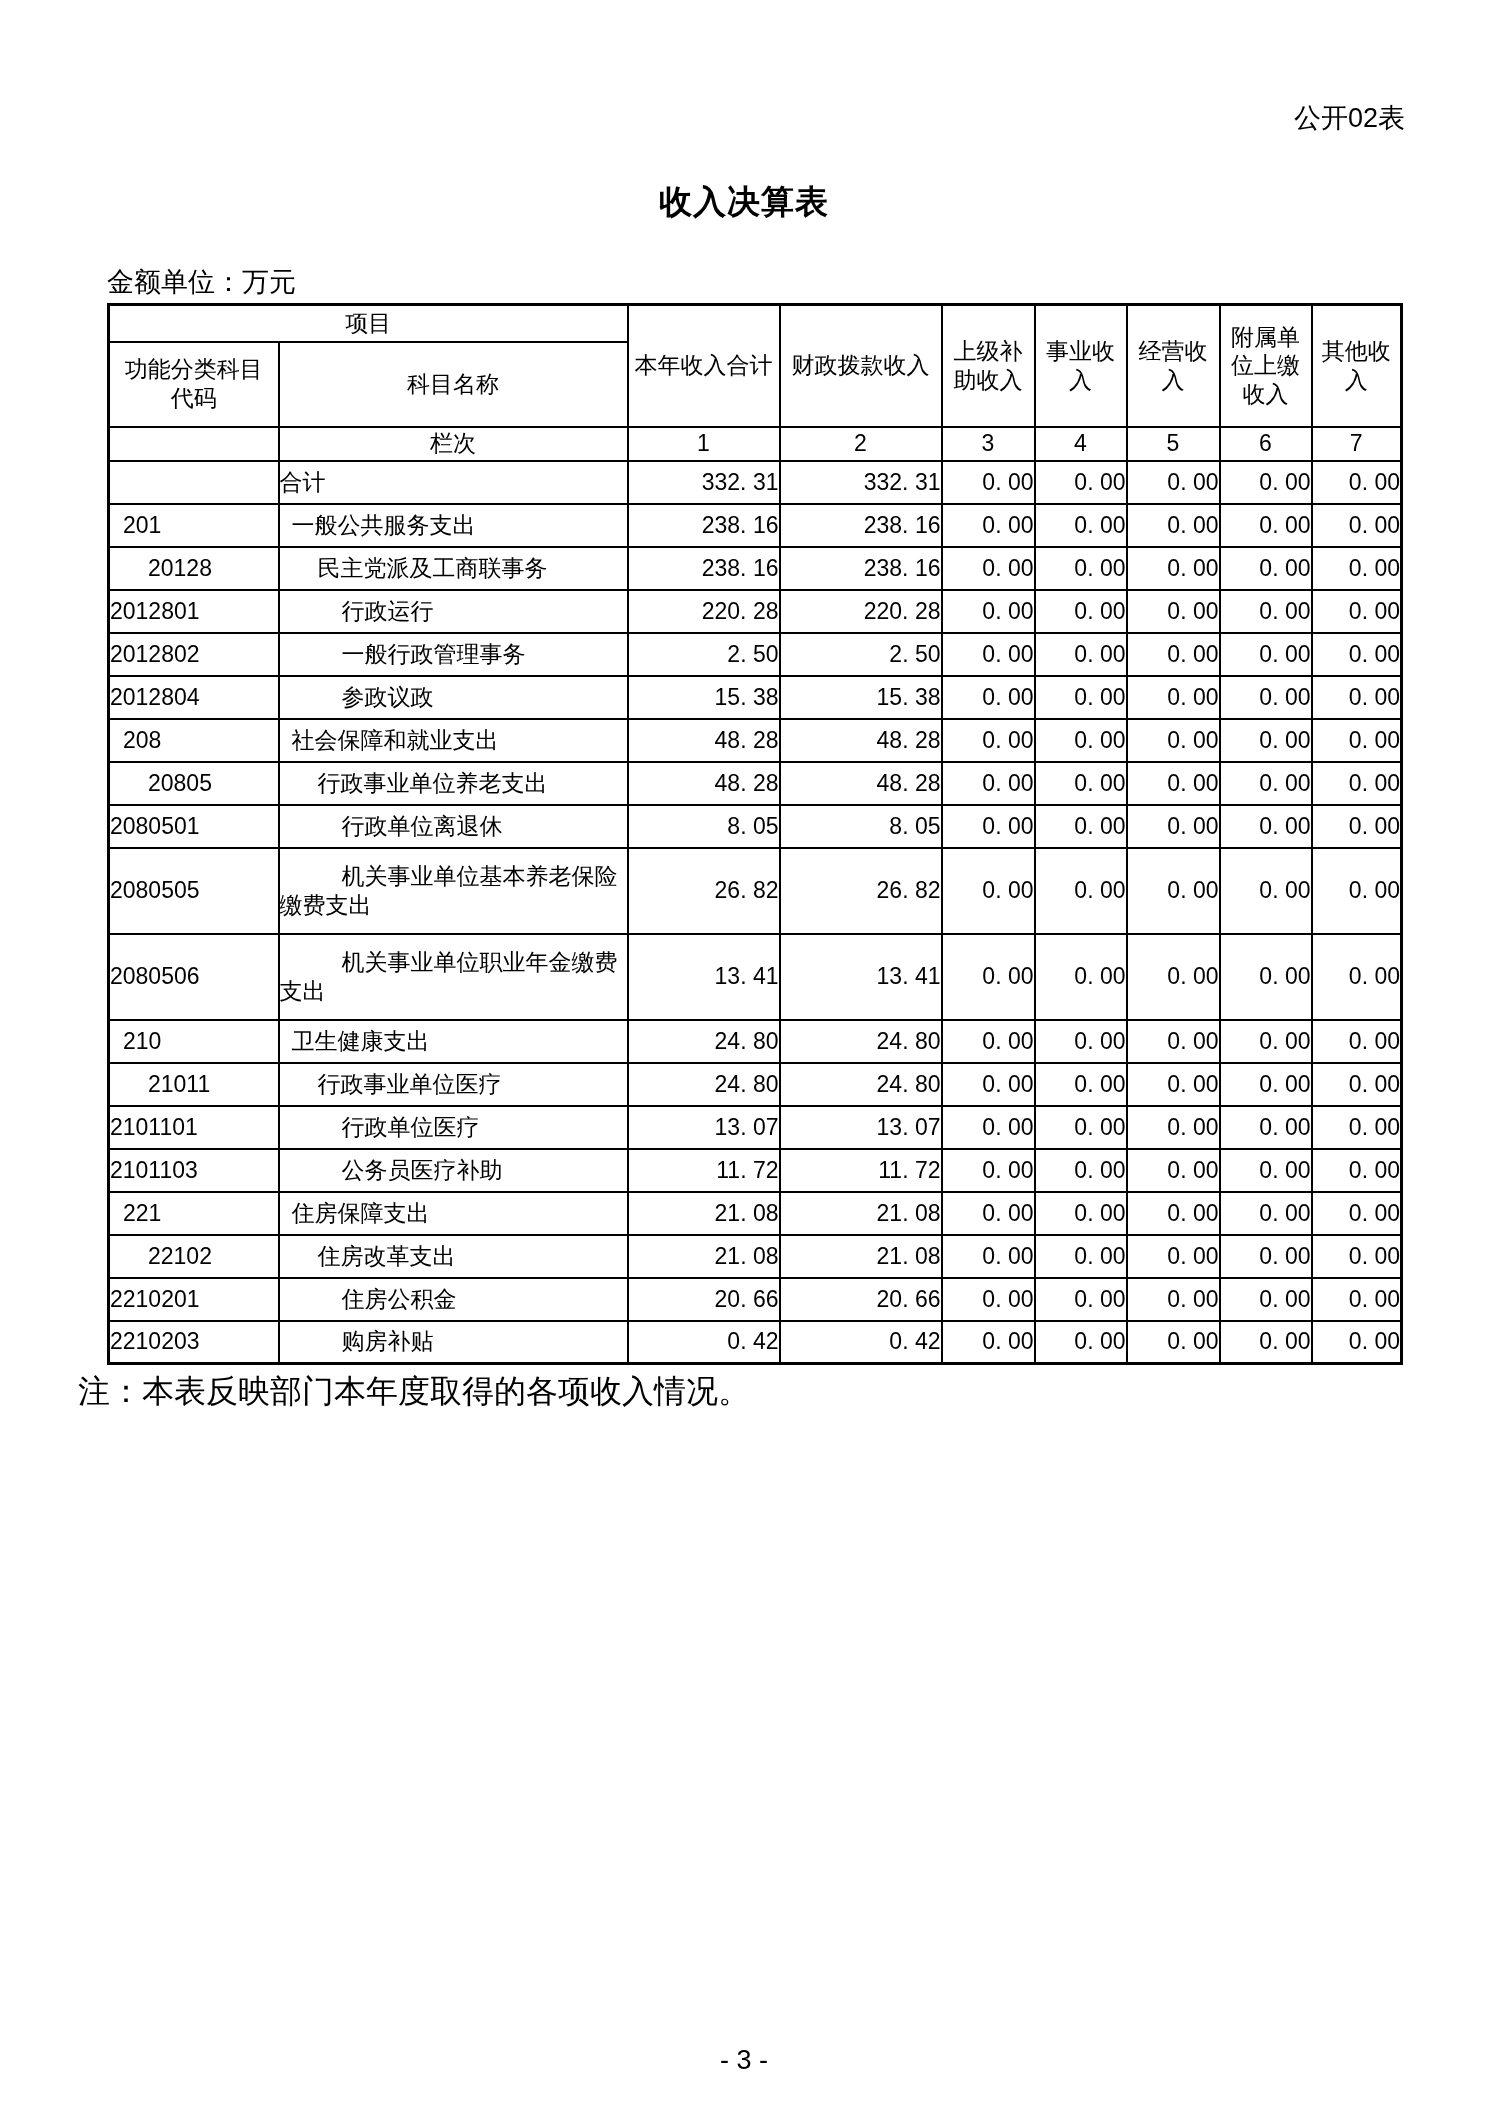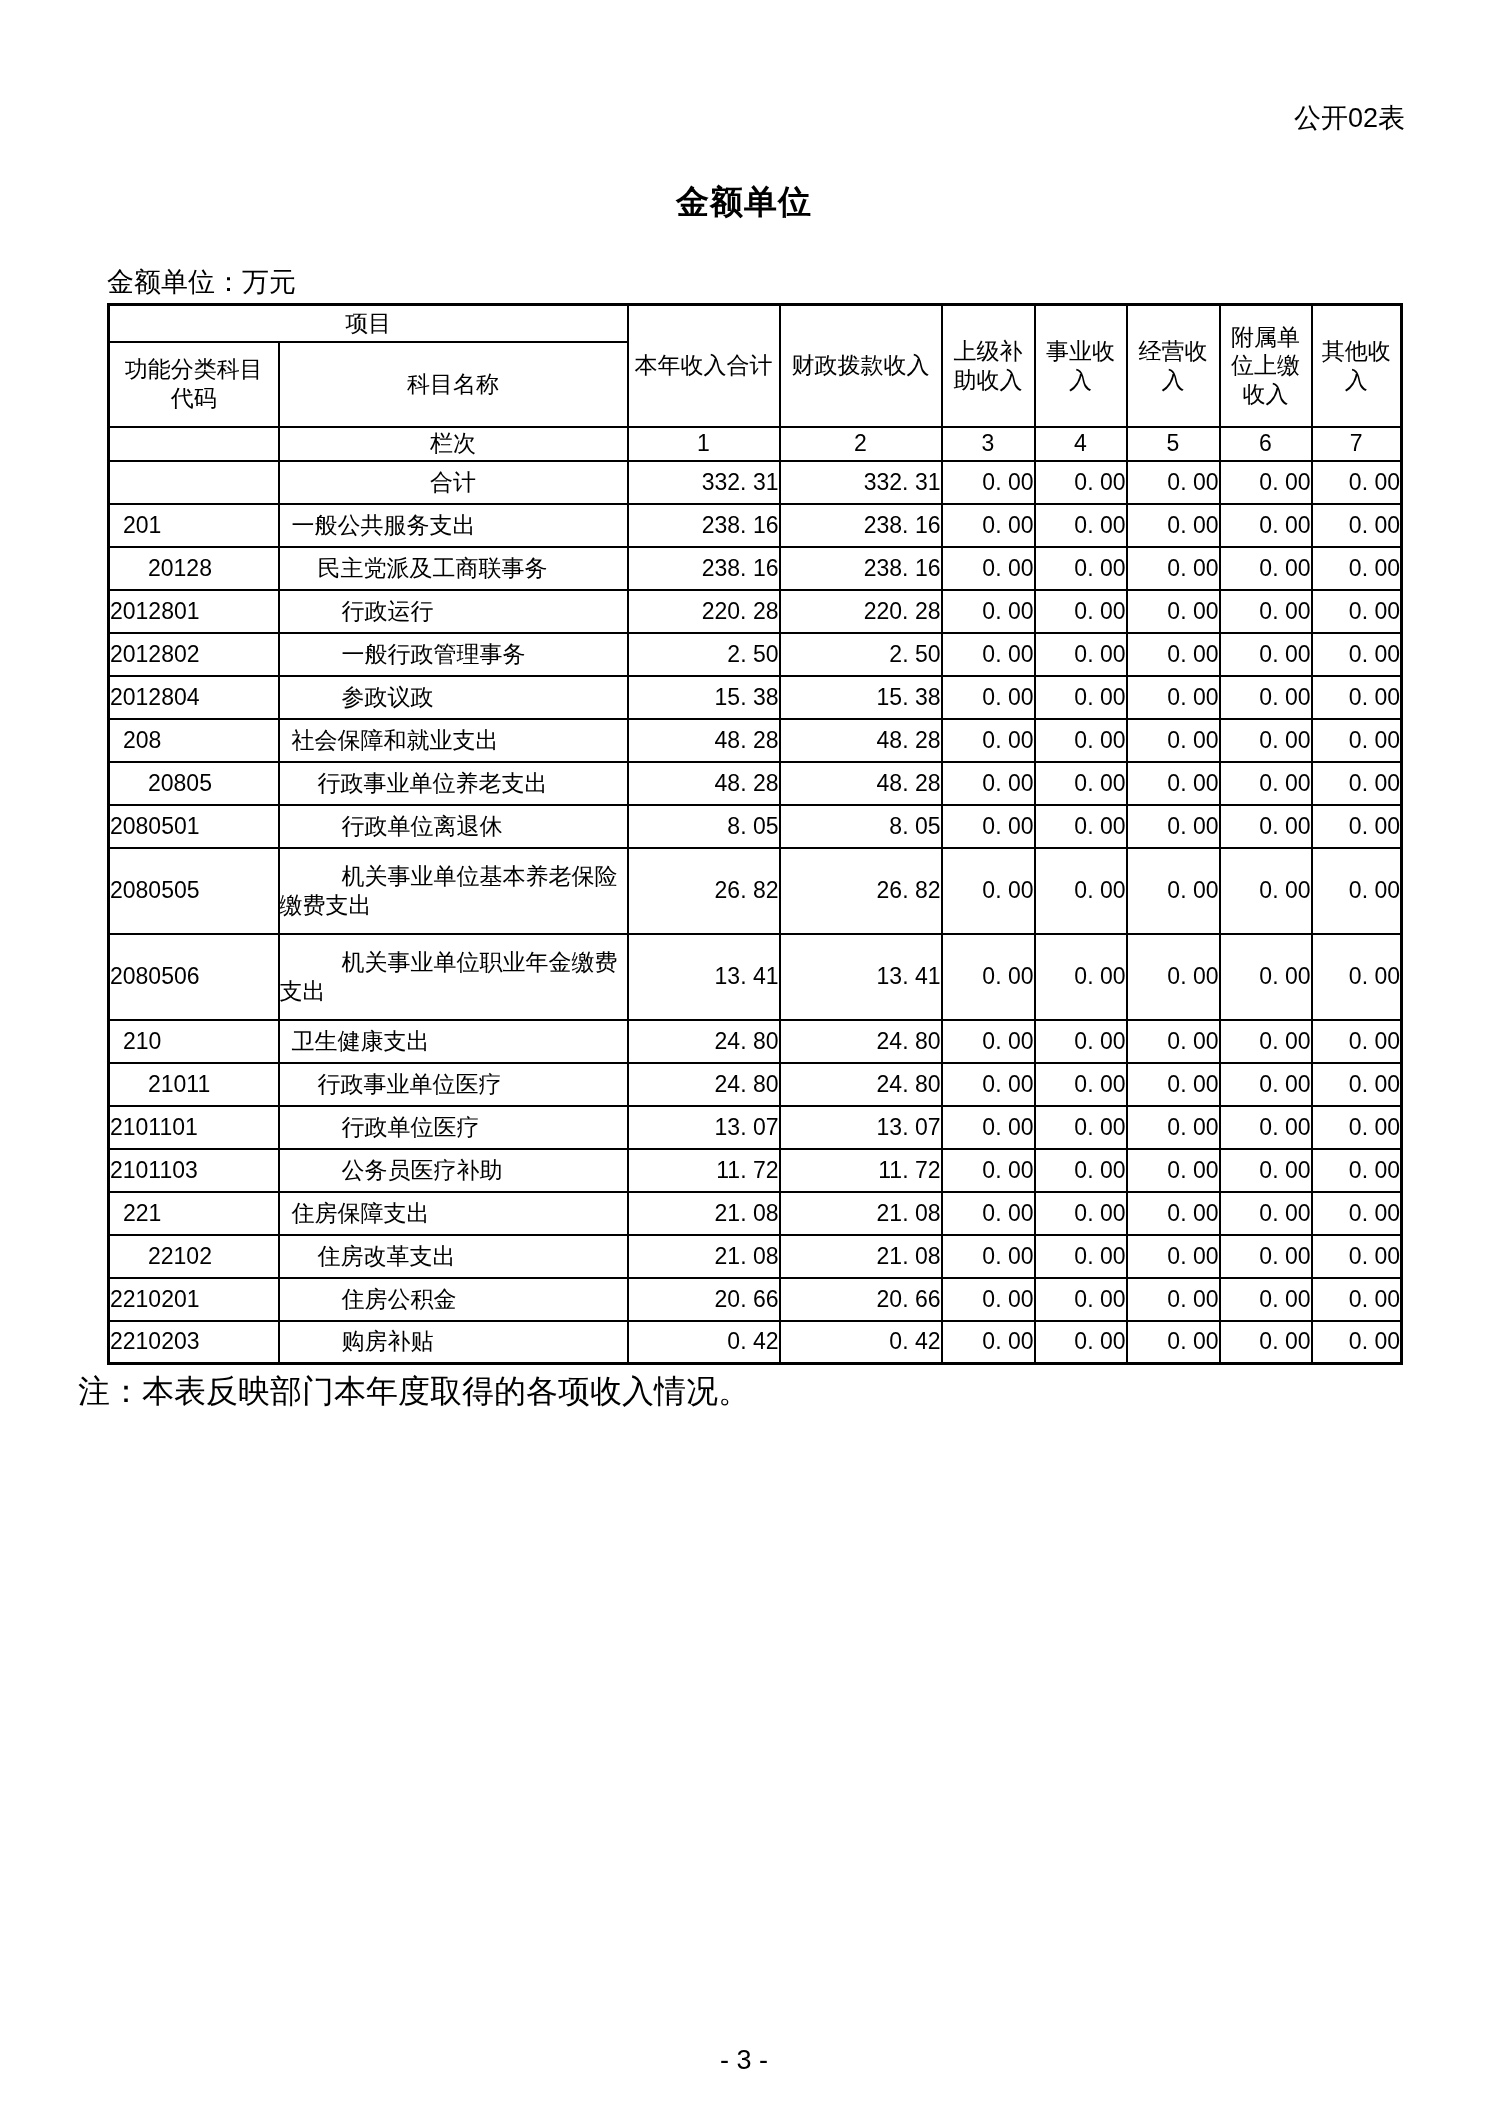--- a/index.html
+++ b/index.html
@@ -52,39 +52,39 @@
 
   td.c-code { text-align: left; font-size: 21px; }
   td.c-code.lv0 { padding-left: 13px; }
   td.c-code.lv1 { padding-left: 38px; }
   td.c-code.lv2 { }
 
   td.c-name { text-align: left; padding-left: 3px; padding-right: 4px; }
   td.c-name.ind0 { text-indent: 12px; }
   td.c-name.ind1 { text-indent: 38px; }
   td.c-name.ind2 { text-indent: 62px; }
-  td.c-name.center { text-align: center; text-indent: 0; }
+  td.c-name.center { text-align: left; text-indent: 0; }
 
   td.c-num { text-align: right; padding-right: 3px; font-size: 21px; }
 
   .table-note {
     position: absolute; top: 1370px; left: 78px;
     font-size: 32px;
   }
   .page-number {
     position: absolute; top: 2045px; left: 0; width: 100%;
     text-align: center;
     font-size: 27px;
   }
 </style>
 </head>
 <body>
 
 <div class="doc-label">公开02表</div>
-<div class="page-title">金额单位</div>
+<div class="page-title">收入决算表</div>
 
 <div class="meta-row">
   <span>金额单位：万元</span>
 </div>
 
 <table class="income-table">
   <colgroup>
     <col style="width:170px">
       <col style="width:349px">
       <col style="width:152px">

